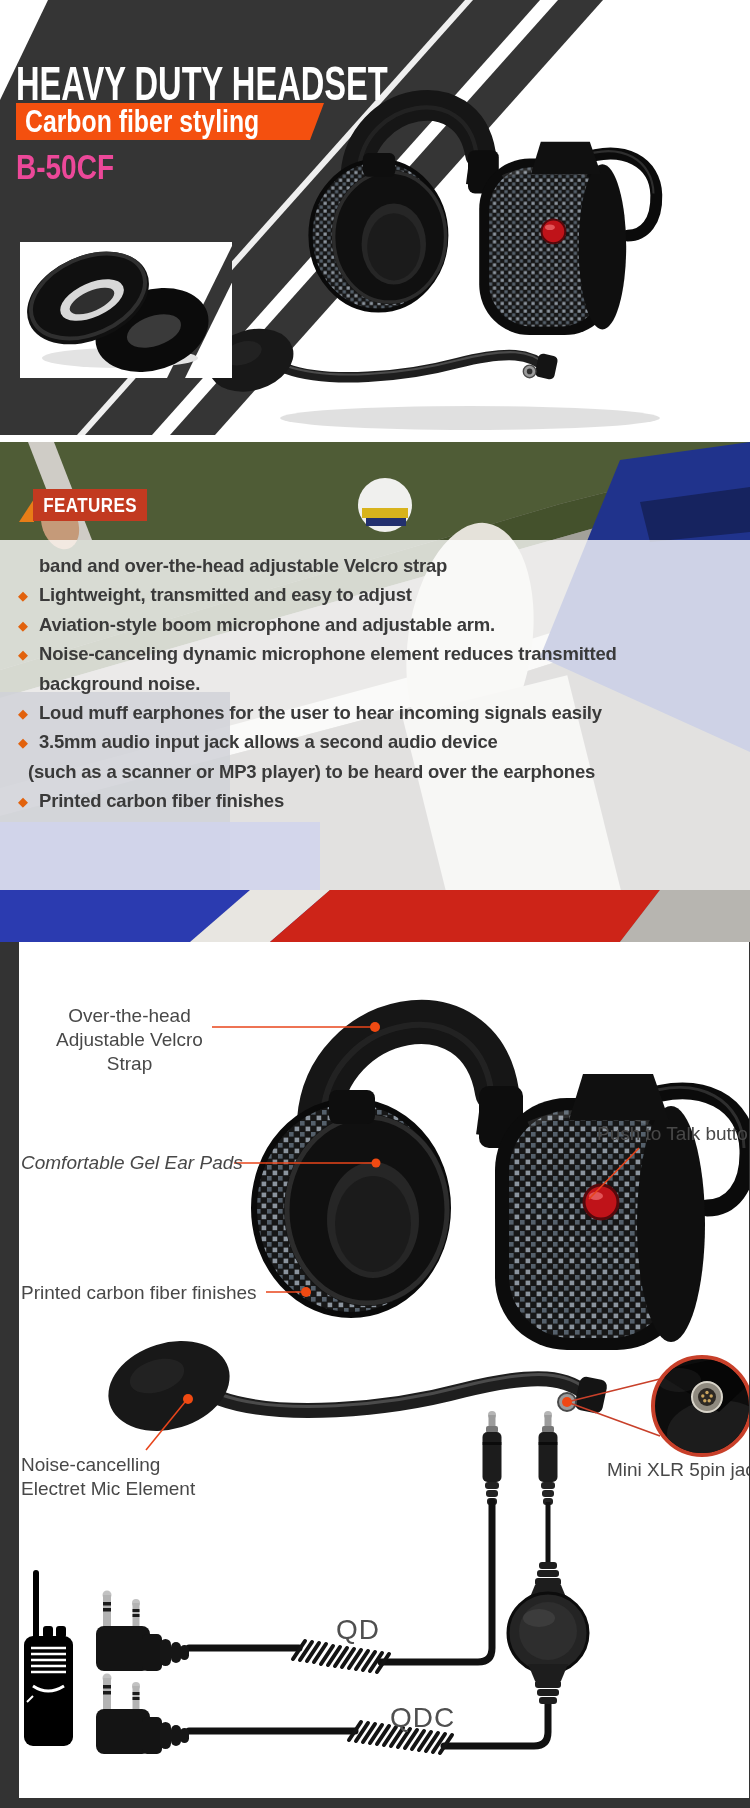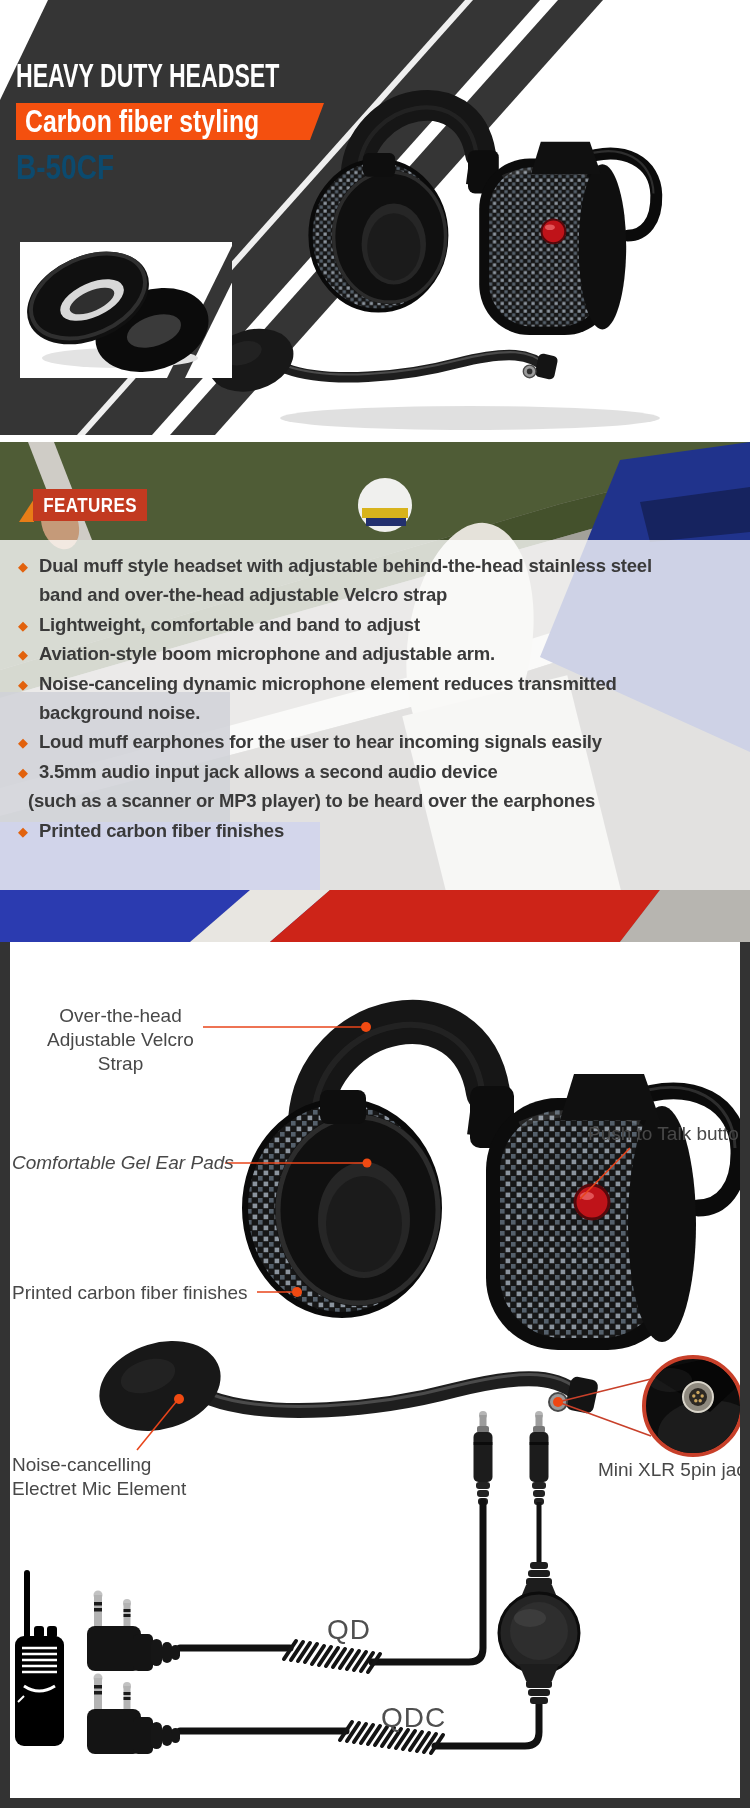--- a/index.html
+++ b/index.html
@@ -2,25 +2,25 @@
 <html><head>
 <meta charset="utf-8">
 <style>
   html,body{margin:0;padding:0;background:#fff;}
   body{width:750px;font-family:"Liberation Sans","DejaVu Sans",sans-serif;-webkit-font-smoothing:antialiased;}
   .page{position:relative;width:750px;height:1808px;overflow:hidden;background:#fff;}
 
   
   .header{position:relative;width:750px;height:442px;background:#fff;}
   .header svg{position:absolute;left:0;top:0;}
-  .hdr-title{position:absolute;left:16px;top:56px;color:#fff;font-weight:bold;font-size:34px;white-space:nowrap;}
+  .hdr-title{position:absolute;left:16px;top:56px;color:#fff;font-weight:bold;font-size:48px;white-space:nowrap;}
   .hdr-tagline-box{position:absolute;left:16px;top:103px;width:308px;height:37px;background:#f4500f;
     clip-path:polygon(0 0,100% 0,calc(100% - 14px) 100%,0 100%);text-align:right;}
   .hdr-tagline{position:absolute;left:9px;top:0;line-height:37px;color:#fff;font-weight:bold;font-size:31px;white-space:nowrap;}
-  .hdr-model{position:absolute;left:16px;top:147px;color:#0c4a6e;font-weight:bold;font-size:35px;white-space:nowrap;}
+  .hdr-model{position:absolute;left:16px;top:147px;color:#ec4899;font-weight:bold;font-size:35px;white-space:nowrap;}
   .cond{display:inline-block;transform:scaleX(.68);transform-origin:0 50%;}
   .cond80{display:inline-block;transform:scaleX(.8);transform-origin:0 50%;}
 
   
   .features{position:relative;width:750px;height:500px;overflow:hidden;}
   .features svg{position:absolute;left:0;top:0;}
   .features-box{position:absolute;left:33px;top:47px;width:114px;height:32px;background:#c23a20;
     display:flex;align-items:center;justify-content:center;}
   .features-box span{color:#fff;font-weight:bold;font-size:20px;display:inline-block;transform:scaleX(.85);letter-spacing:.5px;}
   .features-tri{position:absolute;left:19px;top:57px;width:15px;height:23px;background:#e87d17;
@@ -28,21 +28,21 @@
   .f-overlay{position:absolute;left:0;top:98px;width:750px;height:350px;background:rgba(255,255,255,.78);}
   .f-list{position:absolute;left:18px;top:11px;right:0;}
   .f-line{height:29.4px;line-height:29.4px;white-space:nowrap;font-weight:bold;font-size:18.5px;
     letter-spacing:-0.2px;color:#3a3a3a;}
   .f-line .dia{display:inline-block;width:21px;font-size:13px;color:#e2620d;vertical-align:1px;}
   .f-line.cont{padding-left:21px;}
   .f-line.flush{padding-left:10px;}
 
   
   .bottom{position:relative;width:750px;height:866px;background:#333;}
-  .panel-inner{position:absolute;left:10px;top:0;width:730px;height:856px;background:#fff;overflow:hidden;}
+  .panel-inner{position:absolute;left:19px;top:0;width:730px;height:856px;background:#fff;overflow:hidden;}
   .panel-inner svg{position:absolute;left:0;top:0;}
   .lbl{position:absolute;color:#484848;font-size:19px;line-height:24px;white-space:nowrap;}
   .lbl.center{text-align:center;white-space:normal;}
   .cable-lbl{position:absolute;color:#4f4f4f;font-size:28px;letter-spacing:1px;}
 </style>
 </head>
 <body>
 
 <div class="page">
 
@@ -145,23 +145,22 @@
       <path d="M660,448 H750 V500 L620,500 Z" fill="#b7b5b0"></path>
     </svg>
 
     <div class="features-tri"></div>
     <div class="features-box">
       <span>FEATURES</span>
     </div>
 
     <div class="f-overlay">
       <div class="f-list">
-        <div class="f-line"><span class="dia">◆</span><span>Dual muff style headset with adjustable behind-the-head stainless steel</span></div>
         <div class="f-line cont"><span>band and over-the-head adjustable Velcro strap</span></div>
-        <div class="f-line"><span class="dia">◆</span><span>Lightweight, comfortable and band to adjust</span></div>
+        <div class="f-line"><span class="dia">◆</span><span>Lightweight, transmitted and easy to adjust</span></div>
         <div class="f-line"><span class="dia">◆</span><span>Aviation-style boom microphone and adjustable arm.</span></div>
         <div class="f-line"><span class="dia">◆</span><span>Noise-canceling dynamic microphone element reduces transmitted</span></div>
         <div class="f-line cont"><span>background noise.</span></div>
         <div class="f-line"><span class="dia">◆</span><span>Loud muff earphones for the user to hear incoming signals easily</span></div>
         <div class="f-line"><span class="dia">◆</span><span>3.5mm audio input jack allows a second audio device</span></div>
         <div class="f-line flush"><span>(such as a scanner or MP3 player) to be heard over the earphones</span></div>
         <div class="f-line"><span class="dia">◆</span><span>Printed carbon fiber finishes</span></div>
       </div>
     </div>
   </div>

